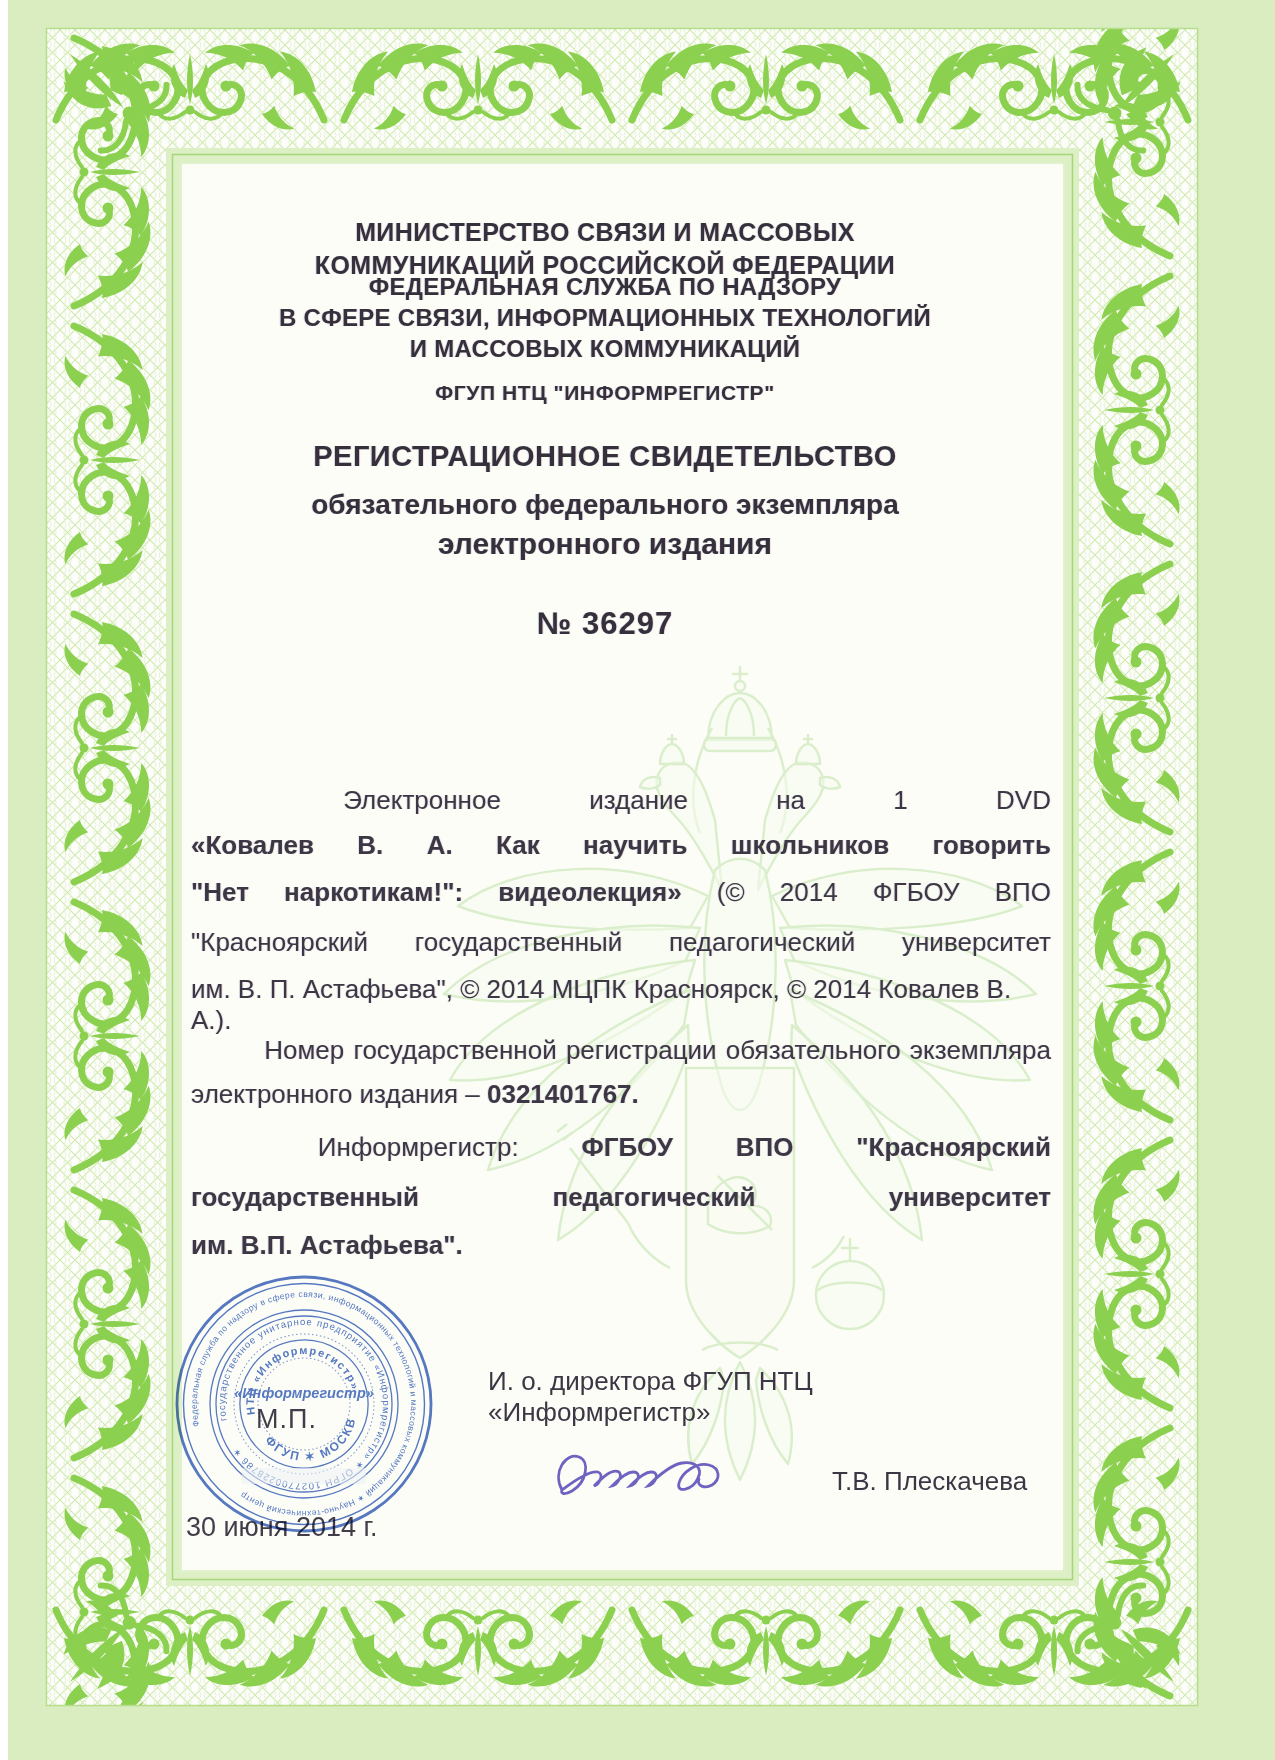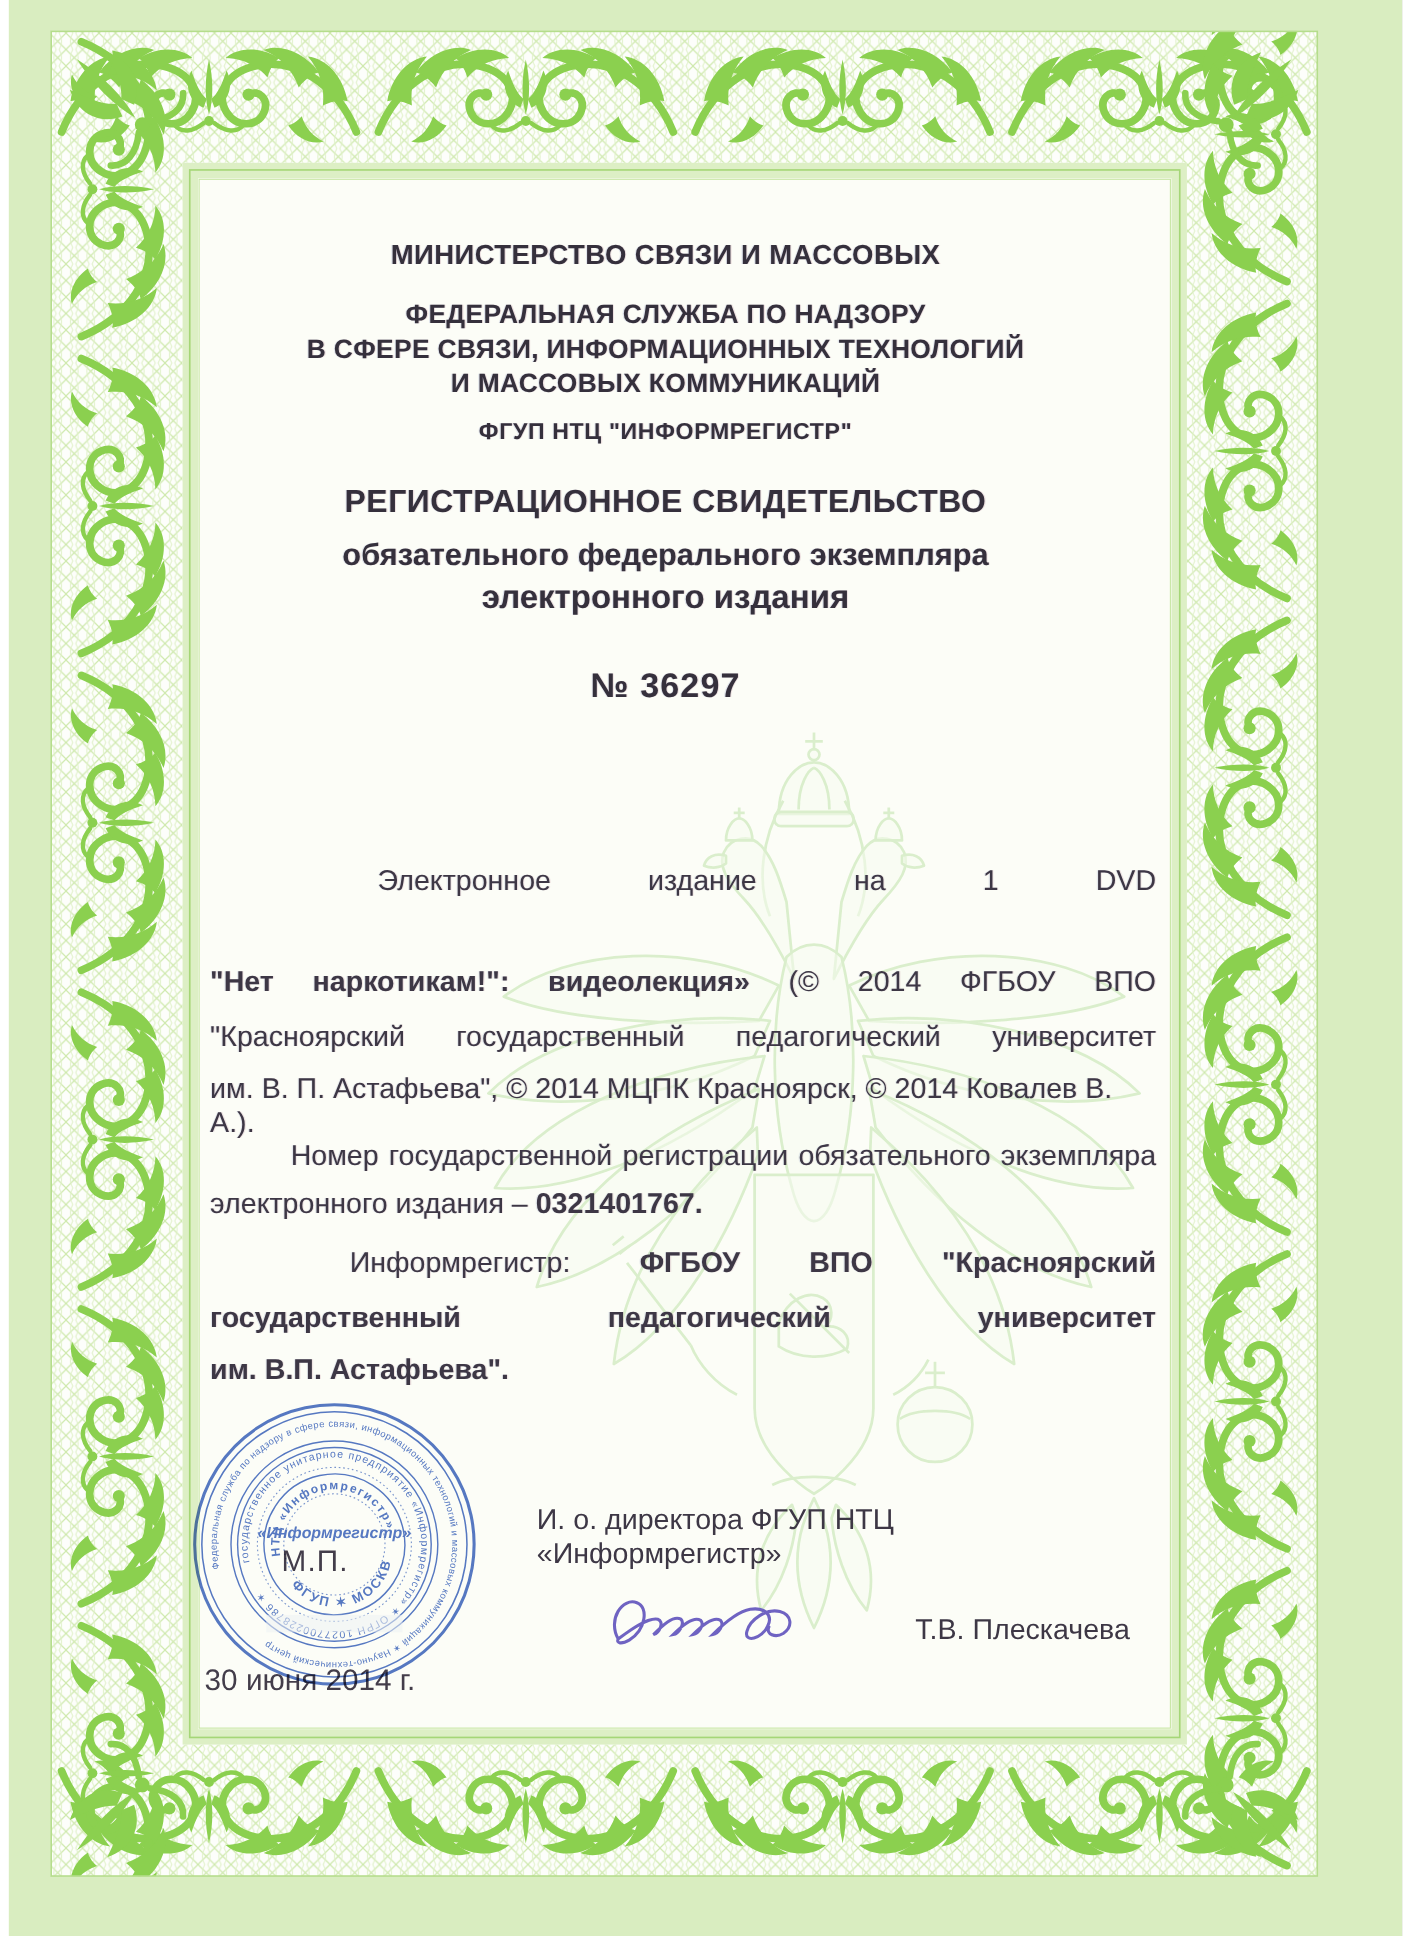--- a/index.html
+++ b/index.html
@@ -167,35 +167,37 @@
 
       <path d="M320,734 C300,772 300,812 320,852 C340,812 340,772 320,734 Z"></path>
       <path d="M300,740 C272,766 262,800 272,836 C292,812 302,778 304,752 Z"></path>
       <path d="M340,740 C368,766 378,800 368,836 C348,812 338,778 336,752 Z"></path>
       <path d="M282,722 C300,712 340,712 358,722" fill="none"></path>
     </g>
   </svg>
 
   <div class="tblock h-min">
     <div>МИНИСТЕРСТВО СВЯЗИ И МАССОВЫХ</div>
+    <div>КОММУНИКАЦИЙ РОССИЙСКОЙ ФЕДЕРАЦИИ</div>
   </div>
   <div class="tblock h-svc">
     <div>ФЕДЕРАЛЬНАЯ СЛУЖБА ПО НАДЗОРУ</div>
     <div>В СФЕРЕ СВЯЗИ, ИНФОРМАЦИОННЫХ ТЕХНОЛОГИЙ</div>
     <div>И МАССОВЫХ КОММУНИКАЦИЙ</div>
   </div>
   <div class="tblock h-org">ФГУП НТЦ "ИНФОРМРЕГИСТР"</div>
 
   <div class="tblock t-main">РЕГИСТРАЦИОННОЕ СВИДЕТЕЛЬСТВО</div>
   <div class="tblock t-sub1">обязательного федерального экземпляра</div>
   <div class="tblock t-sub2">электронного издания</div>
   <div class="tblock t-num">№ 36297</div>
 
   <div class="bodywrap">
     <div class="bline just" style="top:0px"><span class="ind"></span><span>Электронное</span><span>издание</span><span>на</span><span>1</span><span>DVD</span></div>
+    <div class="bline just" style="top:45px"><span class="b">«Ковалев</span><span class="b">В.</span><span class="b">А.</span><span class="b">Как</span><span class="b">научить</span><span class="b">школьников</span><span class="b">говорить</span></div>
     <div class="bline just" style="top:92px"><span class="b">"Нет</span><span class="b">наркотикам!":</span><span class="b">видеолекция»</span><span>(©</span><span>2014</span><span>ФГБОУ</span><span>ВПО</span></div>
     <div class="bline just" style="top:142px"><span>"Красноярский</span><span>государственный</span><span>педагогический</span><span>университет</span></div>
     <div class="bline" style="top:189px"><span>им. В. П. Астафьева", © 2014 МЦПК Красноярск, © 2014 Ковалев В. А.).</span></div>
     <div class="bline just" style="top:250px"><span class="ind"></span><span>Номер</span><span>государственной</span><span>регистрации</span><span>обязательного</span><span>экземпляра</span></div>
     <div class="bline" style="top:294px"><span>электронного издания – </span><span class="b">0321401767.</span></div>
     <div class="bline just" style="top:347px"><span class="ind"></span><span>Информрегистр:</span><span class="b">ФГБОУ</span><span class="b">ВПО</span><span class="b">"Красноярский</span></div>
     <div class="bline just" style="top:397px"><span class="b">государственный</span><span class="b">педагогический</span><span class="b">университет</span></div>
     <div class="bline" style="top:445px"><span class="b">им. В.П. Астафьева".</span></div>
   </div>
 

